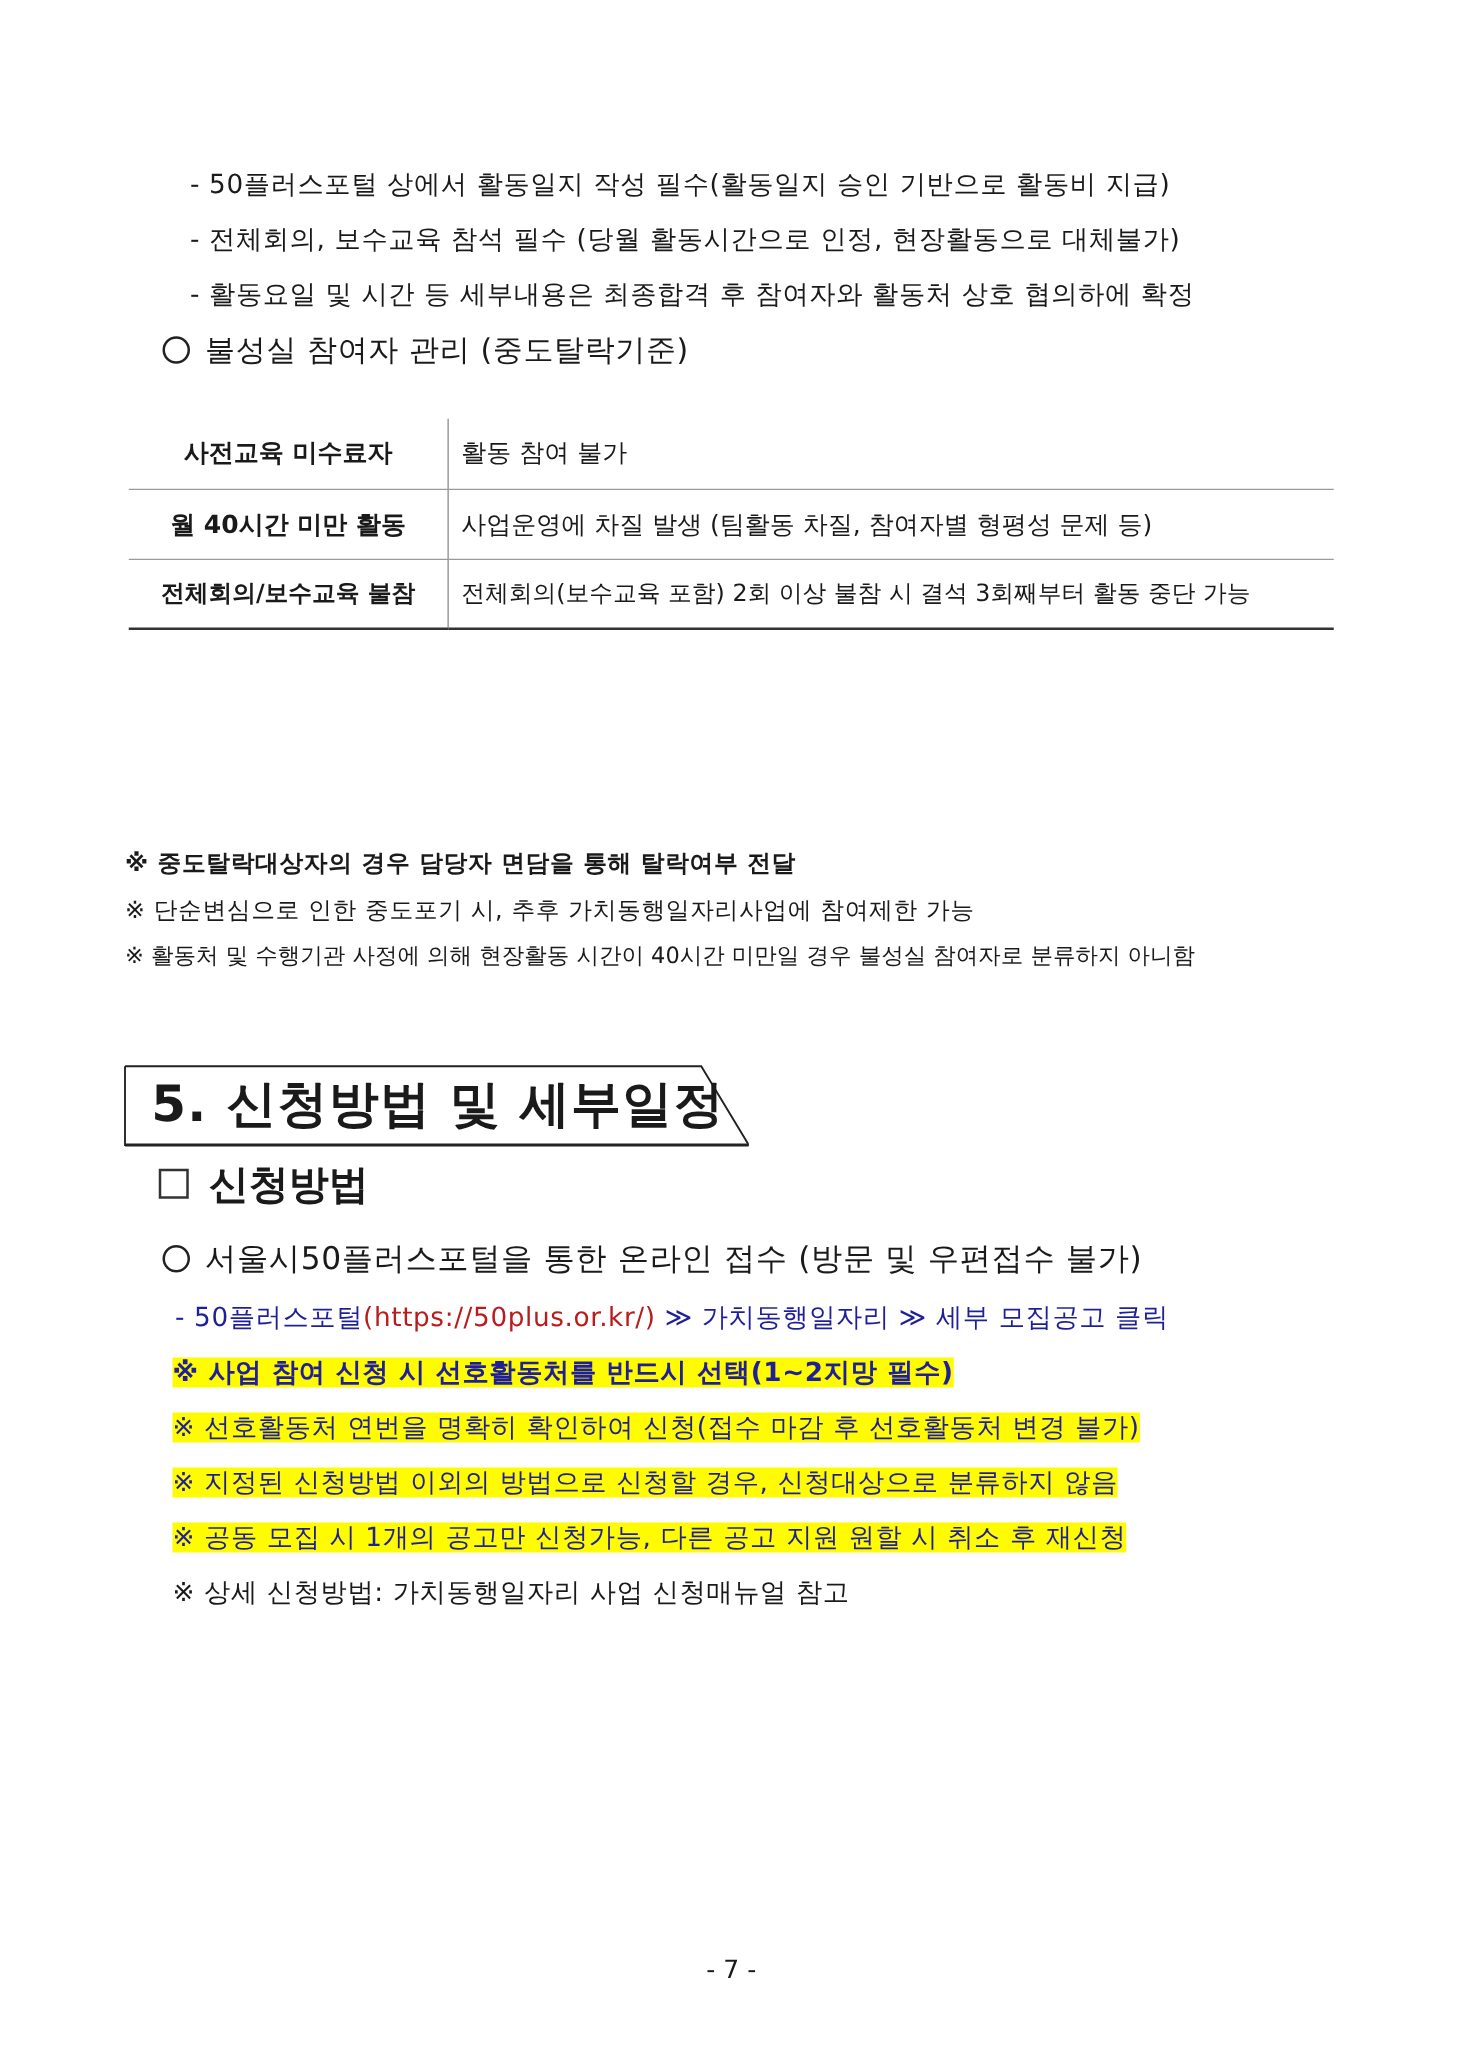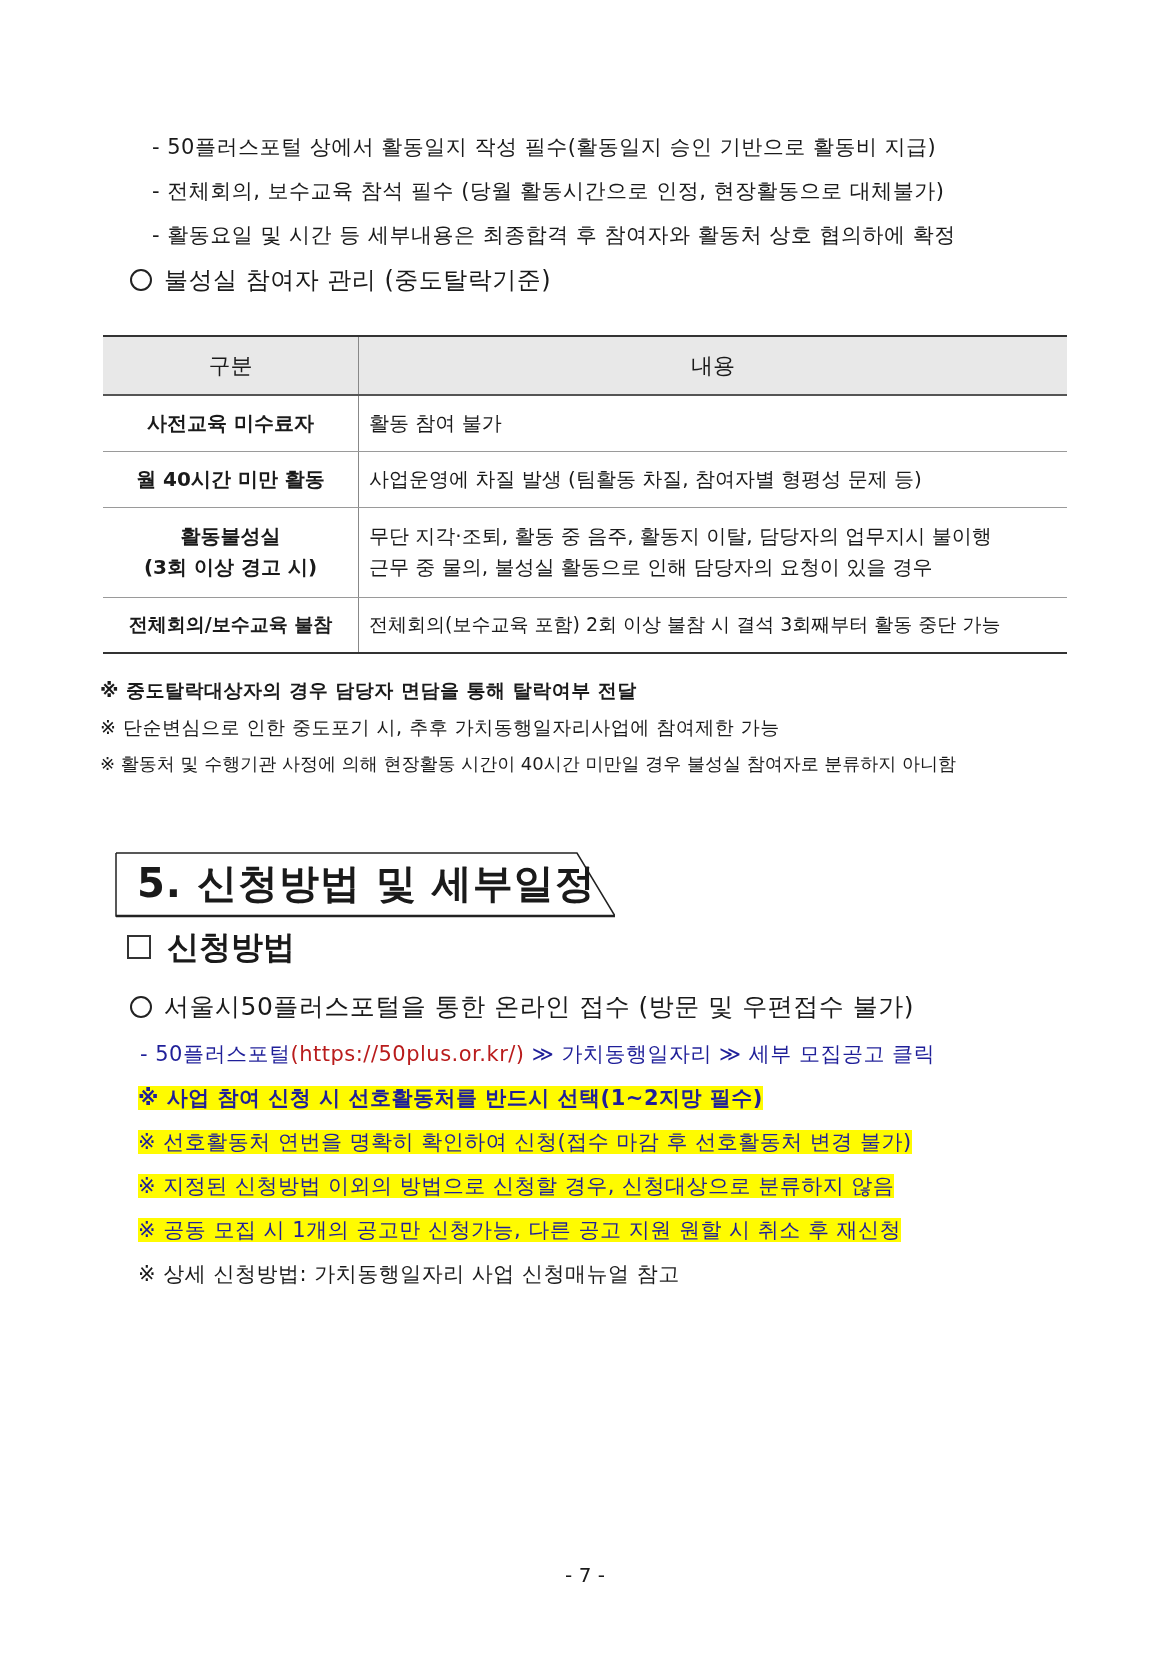--- a/index.html
+++ b/index.html
@@ -14,21 +14,21 @@
   table.grid { position: absolute; left: 103px; top: 335px; width: 964px; border-collapse: collapse; font-size: 20px; }
   table.grid th, table.grid td { border-bottom: 1px solid #9a9a9a; padding: 0 10px; }
   table.grid tr:first-child th { border-top: 2px solid #333; background: #e8e8e8; height: 57px; font-weight: normal; font-size: 22px; border-bottom: 2px solid #555; }
   table.grid tr:last-child td { border-bottom: 2px solid #333; }
   table.grid .c1 { width: 235px; text-align: center; border-right: 1px solid #888; }
   table.grid td.c1 { font-weight: bold; }
   table.grid td.c2 { text-align: left; }
   table.grid .h1 { height: 56px; }
   table.grid .h2 { height: 90px; line-height: 31px; }
   .note { left: 100px; font-size: 19px; }
-  .section-box { left: 115px; top: 852px; width: 498px; height: 64px; }
+  .section-box { left: 99px; top: 852px; width: 498px; height: 64px; }
   .section-box svg { position: absolute; left: 0; top: 0; }
   .section-title { position: absolute; left: 22px; top: 4px; font-size: 40px; font-weight: bold; letter-spacing: 1px; white-space: nowrap; }
   .sq-head { left: 103px; top: 926px; font-size: 32px; font-weight: bold; white-space: nowrap; padding-left: 24px; }
   .sq-head .box { display: inline-block; width: 24px; height: 24px; border: 2px solid #333; box-sizing: border-box; vertical-align: -1px; margin-right: 16px; }
   .blue { color: #1f1f99; }
   .purple { color: #b91c1c; }
   .hl { background: #fffb00; color: #1f1f99; }
   .page-num { left: 0; width: 1170px; text-align: center; top: 1563px; font-size: 20px; }
 </style>
 </head>
@@ -37,41 +37,27 @@
 <div class="line dash-line" style="top:133px;">- 50플러스포털 상에서 활동일지 작성 필수(활동일지 승인 기반으로 활동비 지급)</div>
 <div class="line dash-line" style="top:177px;">- 전체회의, 보수교육 참석 필수 (당월 활동시간으로 인정, 현장활동으로 대체불가)</div>
 <div class="line dash-line" style="top:221px;">- 활동요일 및 시간 등 세부내용은 최종합격 후 참여자와 활동처 상호 협의하에 확정</div>
 
 <div class="line circle-head" style="top:264px;">
   <span class="ring"></span><span>불성실 참여자 관리 (중도탈락기준)</span>
 </div>
 
 <table class="grid">
   <tbody>
-      <tr>
-    <th class="c1">구분</th>
-    <th class="c2">내용</th>
-  </tr>
   <tr class="h1">
     <td class="c1">사전교육 미수료자</td>
     <td class="c2">활동 참여 불가</td>
   </tr>
   <tr class="h1">
     <td class="c1">월 40시간 미만 활동</td>
     <td class="c2">사업운영에 차질 발생 (팀활동 차질, 참여자별 형평성 문제 등)</td>
-  </tr>
-  <tr class="h2">
-    <td class="c1">
-      <div>활동불성실</div>
-      <div>(3회 이상 경고 시)</div>
-    </td>
-    <td class="c2">
-      <div>무단 지각·조퇴, 활동 중 음주, 활동지 이탈, 담당자의 업무지시 불이행</div>
-      <div>근무 중 물의, 불성실 활동으로 인해 담당자의 요청이 있을 경우</div>
-    </td>
   </tr>
   <tr class="h1">
     <td class="c1" style="font-size:19px;">전체회의/보수교육 불참</td>
     <td class="c2" style="font-size:19px;">전체회의(보수교육 포함) 2회 이상 불참 시 결석 3회째부터 활동 중단 가능</td>
   </tr>
 </tbody>
   </table>
 
 <div class="line note" style="top:678px;font-weight:bold;">※ 중도탈락대상자의 경우 담당자 면담을 통해 탈락여부 전달</div>
 <div class="line note" style="top:715px;">※ 단순변심으로 인한 중도포기 시, 추후 가치동행일자리사업에 참여제한 가능</div>

